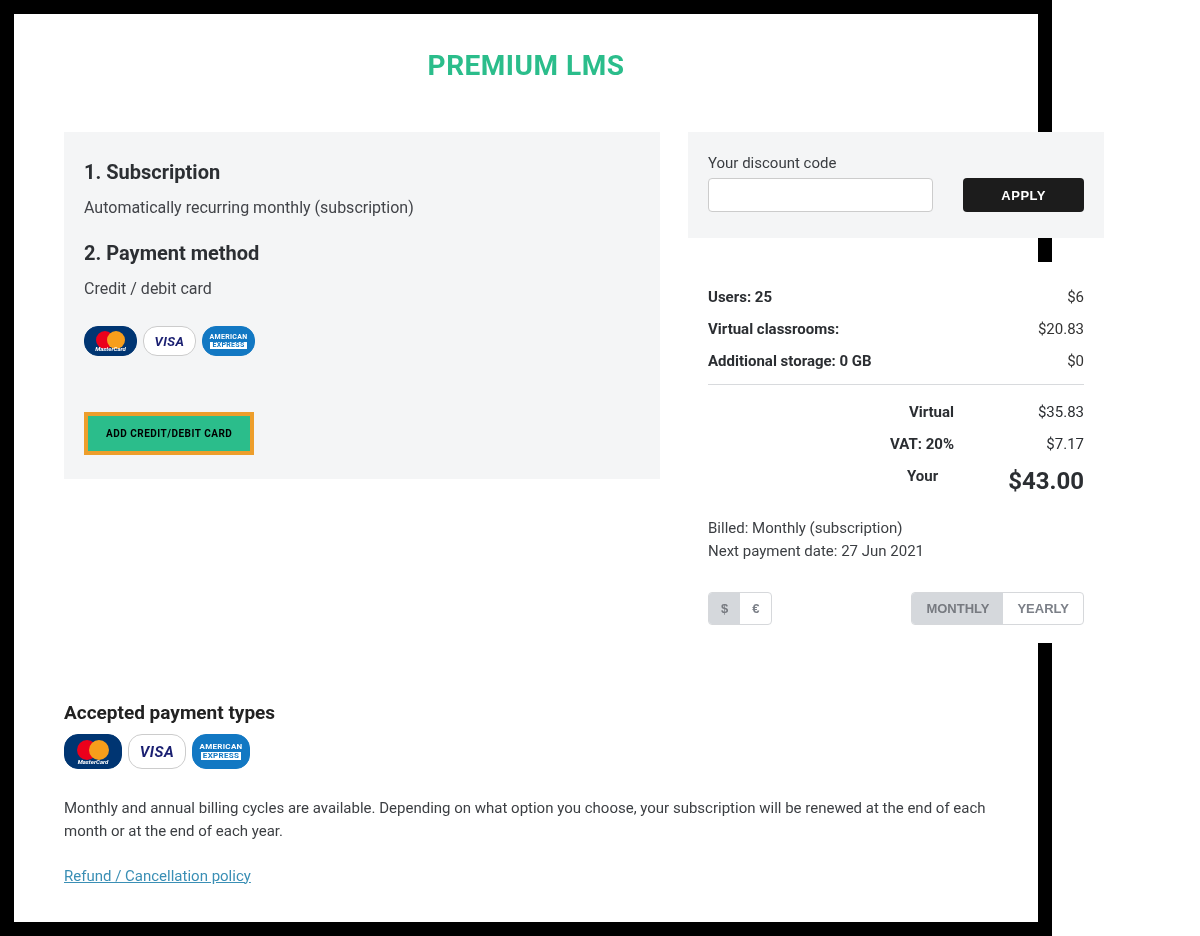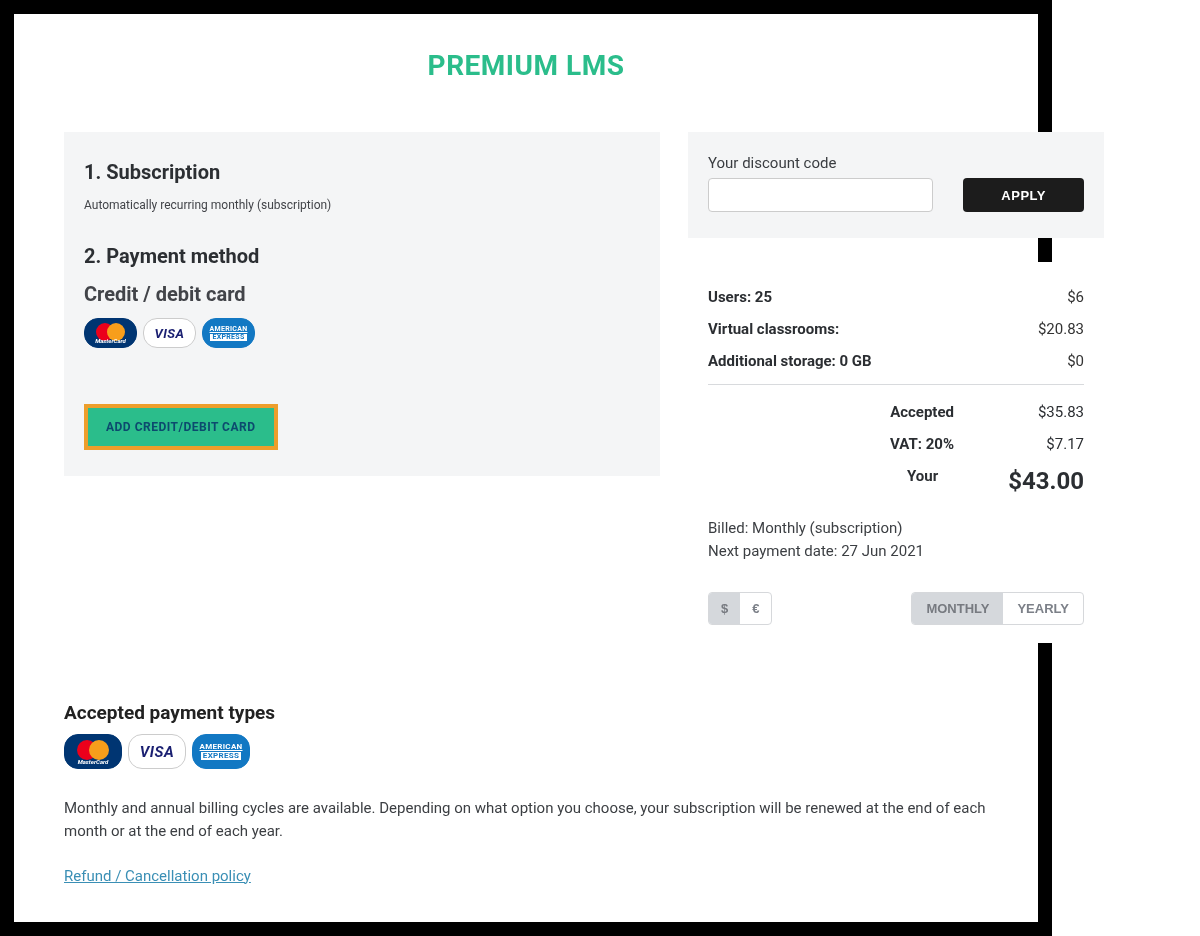--- a/index.html
+++ b/index.html
@@ -36,49 +36,48 @@
     }
     .left-panel { min-height: 344px; }
     .section-heading {
       font-weight: 700;
       color: #2c2f33;
       font-size: 20px;
       margin-bottom: 14px;
     }
     .section-desc {
       color: #424449;
-      font-size: 12px;
-      margin-bottom: 32px;
+      font-size: 16px;
+      margin-bottom: 24px;
     }
     .pay-label {
       color: #424449;
-      font-size: 20px;
-      margin-bottom: 12px;
-      font-weight: bold;
+      font-size: 16px;
+      margin-bottom: 28px;
     }
     .card-row { display: flex; gap: 6px; margin-bottom: 56px; }
     .card-badge {
       width: 53px; height: 30px; border-radius: 14px;
       display: flex; align-items: center; justify-content: center;
       font-size: 8px; font-weight: 700; color: #fff;
       border:1px solid #ccc;
     }
     .mastercard { background: #003572; border-color:#003572; position:relative; overflow:hidden; }
     .mc-circ { position:absolute; width:18px; height:18px; border-radius:50%; top:4px; }
     .mc-circ.red { background:#eb001b; left:11px; }
     .mc-circ.yel { background:#f79e1b; left:22px; }
     .mc-txt { position:absolute; bottom:3px; width:100%; text-align:center; font-size:6px; font-style:italic; color:#fff; }
     .visa { background:#fff; color:#1a1f71; font-style:italic; font-size:13px; letter-spacing:0.5px; }
-    .amex { background:#1278c3; border-color:#1278c3; flex-direction:column; line-height:1; font-size:7px; letter-spacing:0.3px;text-decoration:underline; }
+    .amex { background:#1278c3; border-color:#1278c3; flex-direction:column; line-height:1; font-size:7px; letter-spacing:0.3px; }
     .add-card-btn {
       display:inline-block;
       background:#2bbd8b;
-      color:#0c4a6e;
+      color:#000000;
       font-weight:700;
-      font-size:12px;
+      font-size:10px;
       letter-spacing:0.5px;
       padding:12px 18px;
       border:4px solid #ed9e2b;
       cursor:pointer;
     }
     .discount-panel { padding: 22px 20px 26px 20px; margin-bottom: 24px; }
     .discount-label { color:#3a3d41; font-size:15px; margin-bottom:6px; }
     .discount-row { display:flex; gap:30px; align-items:stretch; }
     .discount-input {
       flex:1; min-width:0; background:#fff; border:1px solid #ccc; border-radius:4px; height:34px; padding:0 8px; font-size:14px;
@@ -164,21 +163,21 @@
         <div class="srow">
           <span class="lab">Virtual classrooms:</span>
           <span class="val">$20.83</span>
         </div>
         <div class="srow">
           <span class="lab">Additional storage: 0 GB</span>
           <span class="val">$0</span>
         </div>
         <hr class="divider">
         <div class="rrow">
-          <span class="lab">Accepted</span>
+          <span class="lab">Virtual</span>
           <span class="val">$35.83</span>
         </div>
         <div class="rrow">
           <span class="lab">VAT: 20%</span>
           <span class="val">$7.17</span>
         </div>
         <div class="rrow total-row">
           <span class="lab">Your</span>
           <span class="val">$43.00</span>
         </div>

